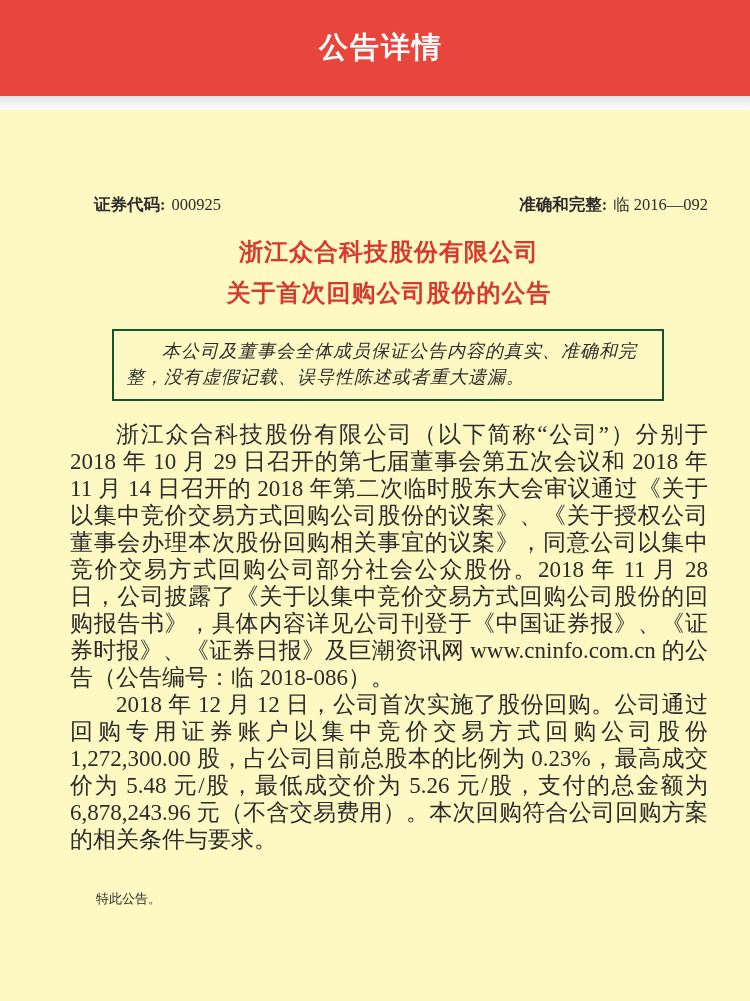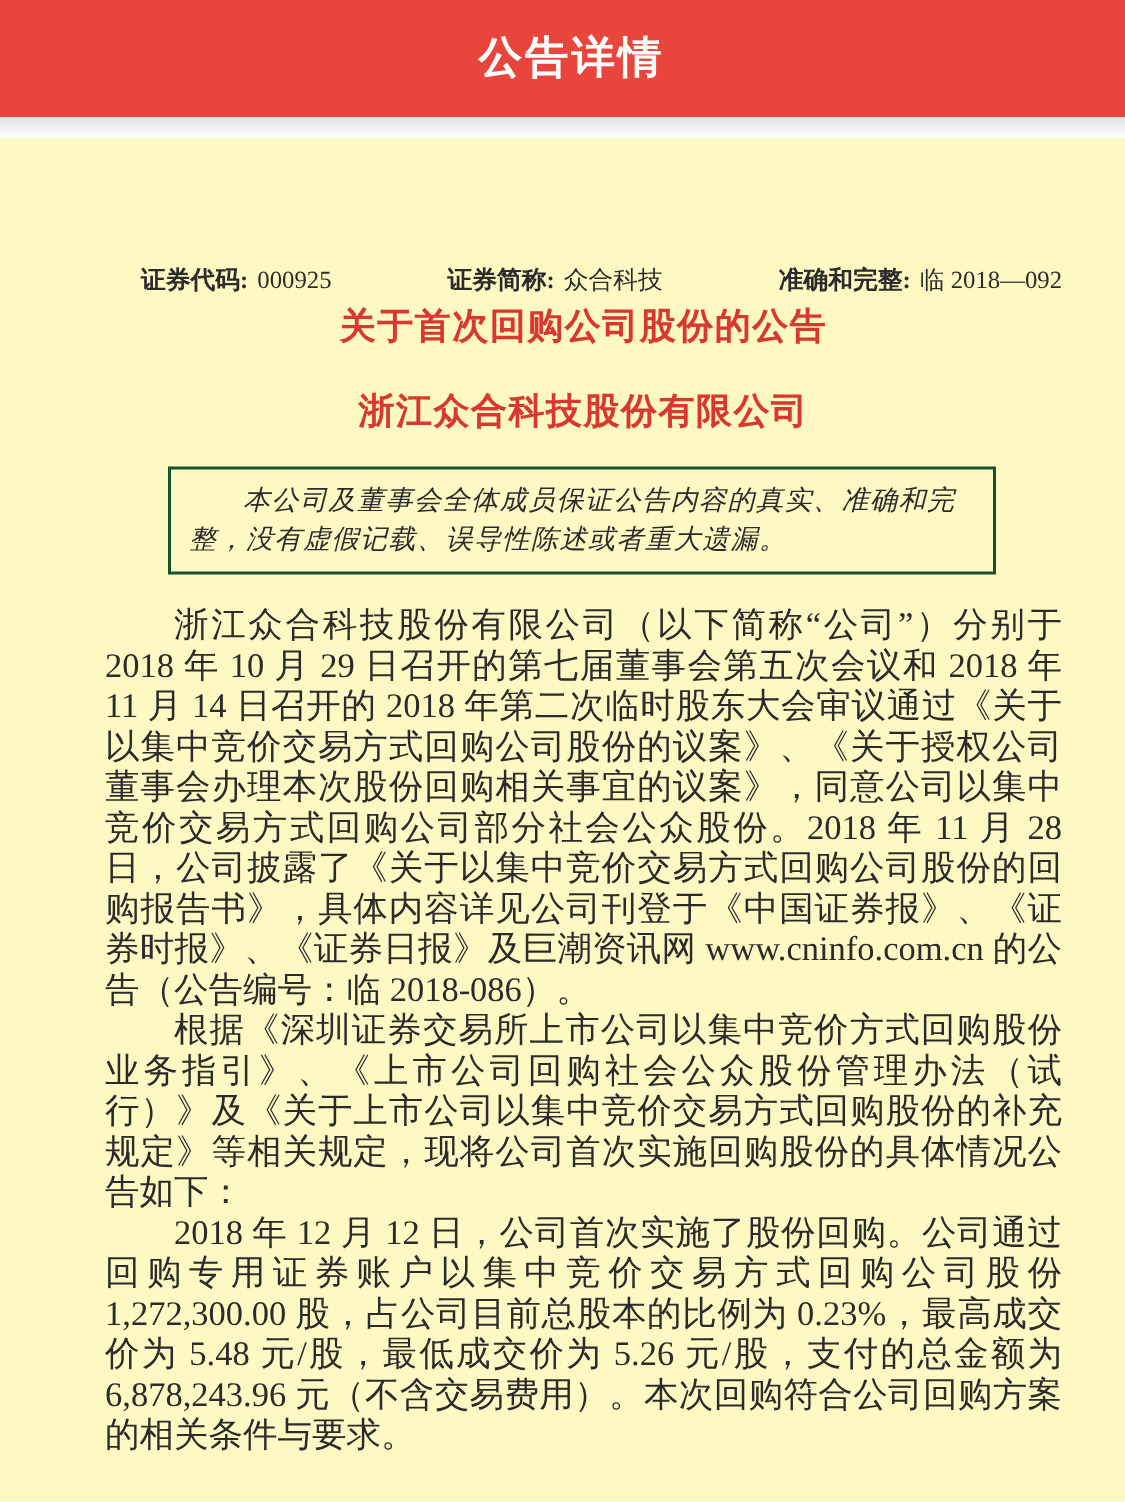--- a/index.html
+++ b/index.html
@@ -11,21 +11,21 @@
   html,body{width:750px;}
   body{
     width:750px;height:1001px;
     background:#fbfbfb;
     font-family:"Liberation Serif","DejaVu Serif",serif;
     color:var(--ink);
     overflow:hidden;
     position:relative;
   }
   .app-header{
-    height:78px;
+    height:96px;
     background:var(--header-red);
     display:flex;align-items:center;justify-content:center;
     font-family:"Liberation Sans","DejaVu Sans",sans-serif;
     padding-left:12px;
   }
   .app-header .title{
     color:#fff;
     font-size:29px;
     font-weight:bold;
     letter-spacing:2px;
@@ -95,35 +95,31 @@
 </header>
 <div class="header-shadow"></div>
 
 <main class="page">
 
   <div class="meta-row">
     <span class="meta-item">
       <span class="meta-label">证券代码:</span><span class="meta-value">000925</span>
     </span>
     <span class="meta-item">
-      <span class="meta-label">证券简称:</span><span class="meta-value">众合科技</span>
-    </span>
-    <span class="meta-item">
-      <span class="meta-label">准确和完整:</span><span class="meta-value">临 2018—092</span>
+      <span class="meta-label">准确和完整:</span><span class="meta-value">临 2016—092</span>
     </span>
   </div>
 
+  <h1 class="doc-title">浙江众合科技股份有限公司</h1>
   <h1 class="doc-title" style="margin-top:0;">关于首次回购公司股份的公告</h1>
-  <h1 class="doc-title">浙江众合科技股份有限公司</h1>
 
   <div class="disclaimer-box">
     <span class="indent"></span><span>本公司及董事会全体成员保证公告内容的真实、准确和完整，没有虚假记载、误导性陈述或者重大遗漏。</span>
   </div>
 
   <div class="body-text">
     <p>浙江众合科技股份有限公司（以下简称“公司”）分别于 2018 年 10 月 29 日召开的第七届董事会第五次会议和 2018 年 11 月 14 日召开的 2018 年第二次临时股东大会审议通过《关于以集中竞价交易方式回购公司股份的议案》、《关于授权公司董事会办理本次股份回购相关事宜的议案》，同意公司以集中竞价交易方式回购公司部分社会公众股份。2018 年 11 月 28 日，公司披露了《关于以集中竞价交易方式回购公司股份的回购报告书》，具体内容详见公司刊登于《中国证券报》、《证券时报》、《证券日报》及巨潮资讯网 www.cninfo.com.cn 的公告（公告编号：临 2018-086）。</p>
-    <p>根据《深圳证券交易所上市公司以集中竞价方式回购股份业务指引》、《上市公司回购社会公众股份管理办法（试行）》及《关于上市公司以集中竞价交易方式回购股份的补充规定》等相关规定，现将公司首次实施回购股份的具体情况公告如下：</p>
     <p>2018 年 12 月 12 日，公司首次实施了股份回购。公司通过回购专用证券账户以集中竞价交易方式回购公司股份 1,272,300.00 股，占公司目前总股本的比例为 0.23%，最高成交价为 5.48 元/股，最低成交价为 5.26 元/股，支付的总金额为 6,878,243.96 元（不含交易费用）。本次回购符合公司回购方案的相关条件与要求。</p>
   </div>
 
   <div class="closing">特此公告。</div>
 
 </main>
 
 </body></html>

